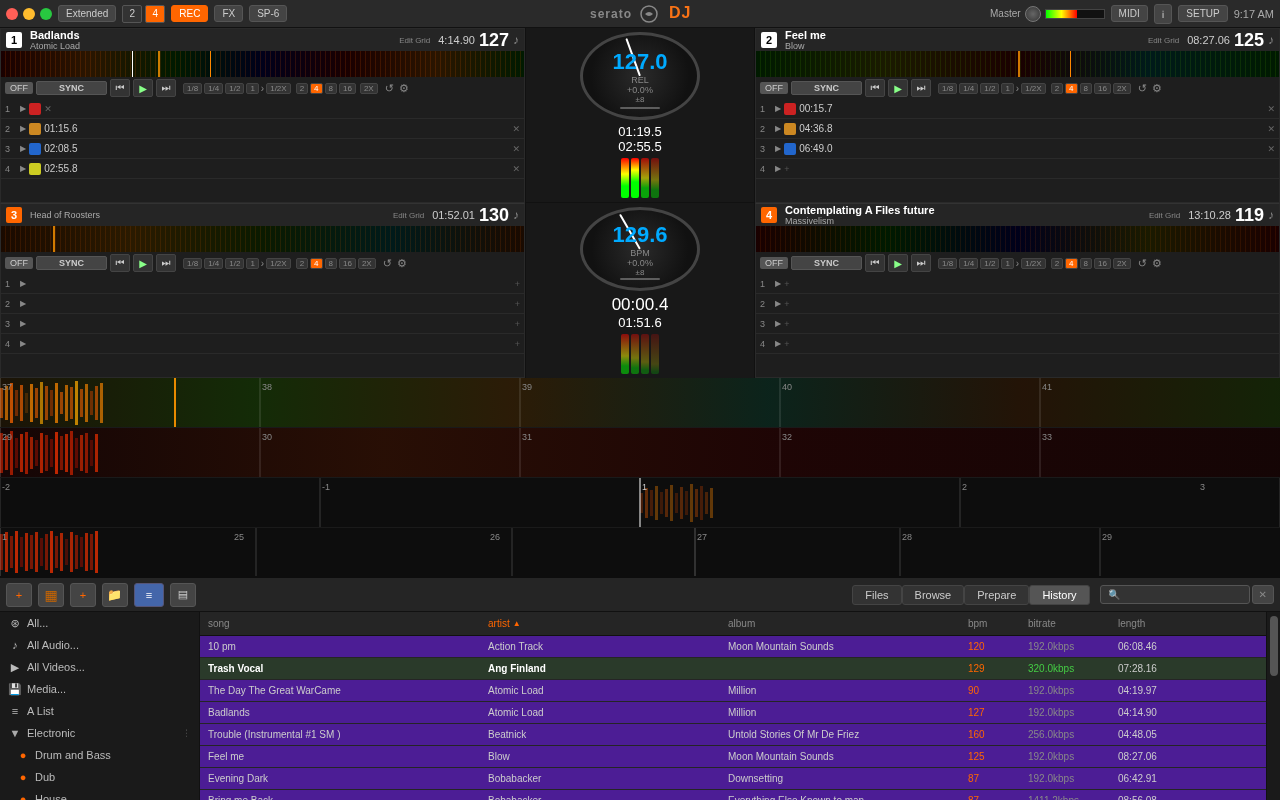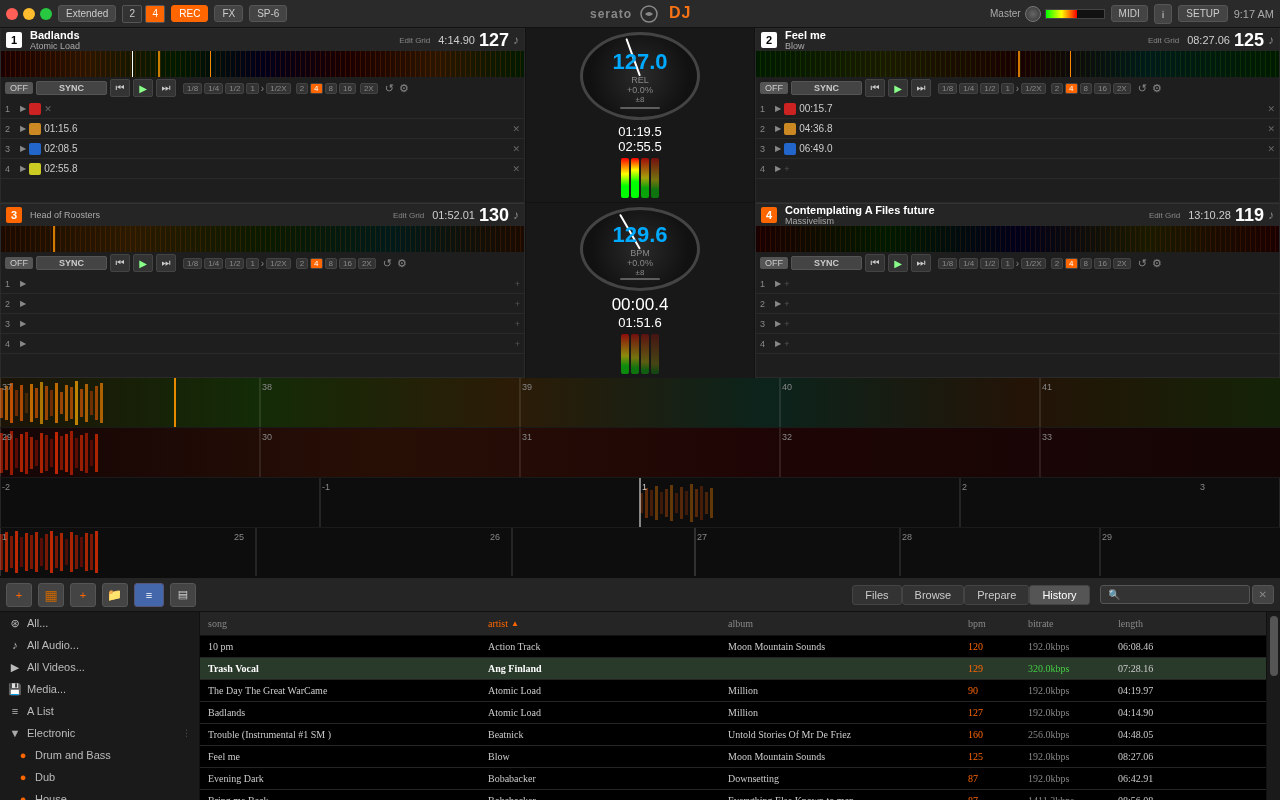--- a/index.html
+++ b/index.html
@@ -132,22 +132,21 @@
       font-size: 11px;
       color: #bbb;
       height: 22px;
     }
     .sidebar-item .s-icon { width: 14px; text-align: center; }
     .sidebar-folder { padding-left: 16px; }
 
     .track-list {
       flex: 1;
       overflow-y: auto;
-      background: #000000;
-      font-family: Liberation Serif, serif;
+      background: #4c1d95;
     }
     .track-header {
       display: grid;
       grid-template-columns: 280px 240px 240px 60px 90px 80px;
       background: #252525;
       border-bottom: 1px solid #111;
       height: 24px;
       align-items: center;
       padding: 0 4px;
       position: sticky;

